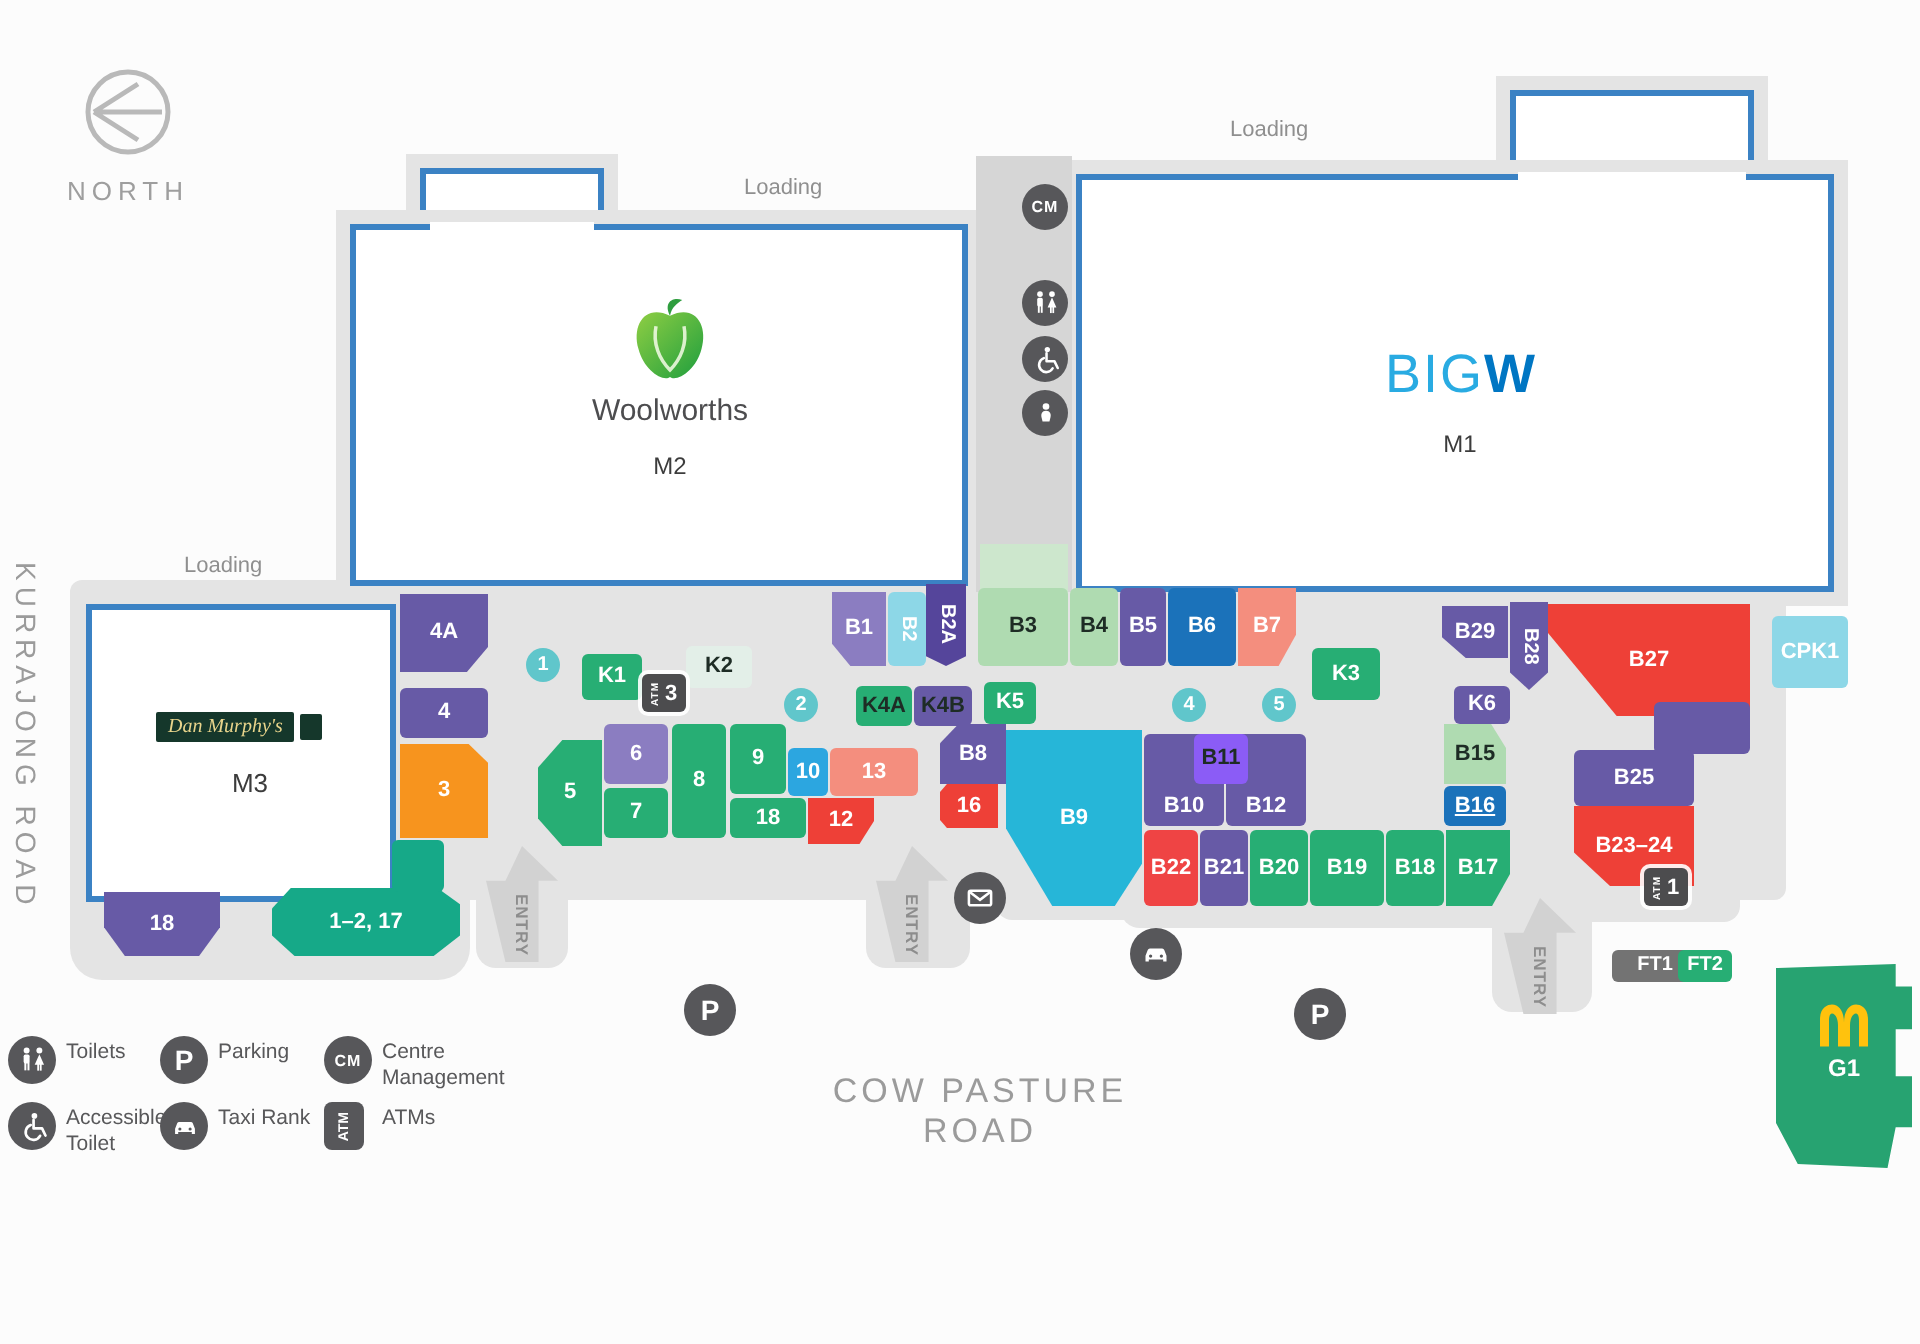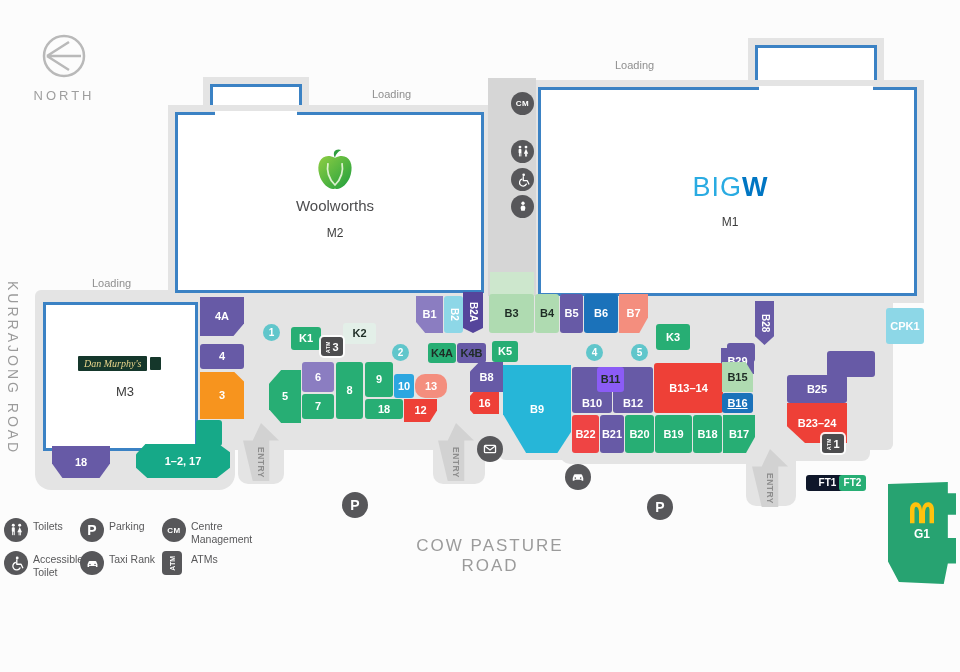--- a/index.html
+++ b/index.html
@@ -123,59 +123,59 @@
       <div class="shop" style="left: 52px; top: 446px; width: 58px; height: 32px; background: rgb(103, 90, 166); clip-path: polygon(0px 0px, 100% 0px, 100% 55%, 82% 100%, 18% 100%, 0px 55%); border-radius: 0px;">18</div>
       <div class="shop" style="left: 136px; top: 444px; width: 94px; height: 34px; background: rgb(22, 169, 136); clip-path: polygon(0px 30%, 10% 0px, 88% 0px, 100% 24%, 100% 70%, 86% 100%, 12% 100%, 0px 70%); border-radius: 0px;">1–2, 17</div>
       <div class="shop" style="left: 196px; top: 420px; width: 26px; height: 26px; background: rgb(22, 169, 136);"></div>
       <div class="shop" style="left: 269px; top: 370px; width: 32px; height: 53px; background: rgb(39, 174, 116); clip-path: polygon(38% 0px, 100% 0px, 100% 100%, 38% 100%, 0px 74%, 0px 26%); border-radius: 0px;">5</div>
       <div class="shop" style="left: 302px; top: 362px; width: 32px; height: 30px; background: rgb(139, 125, 193);">6</div>
       <div class="shop" style="left: 302px; top: 394px; width: 32px; height: 25px; background: rgb(39, 174, 116);">7</div>
       <div class="shop" style="left: 336px; top: 362px; width: 27px; height: 57px; background: rgb(39, 174, 116);">8</div>
       <div class="shop" style="left: 365px; top: 362px; width: 28px; height: 35px; background: rgb(39, 174, 116);">9</div>
       <div class="shop" style="left: 365px; top: 399px; width: 38px; height: 20px; background: rgb(39, 174, 116);">18</div>
       <div class="shop" style="left: 394px; top: 374px; width: 20px; height: 24px; background: rgb(44, 166, 224);">10</div>
-      <div class="shop" style="left: 415px; top: 374px; width: 32px; height: 24px; background: rgb(244, 142, 126); border-radius: 10px;">13</div>
+      <div class="shop" style="left: 415px; top: 374px; width: 44px; height: 24px; background: rgb(244, 142, 126);">13</div>
       <div class="shop" style="left: 404px; top: 399px; width: 33px; height: 23px; background: rgb(238, 64, 55); clip-path: polygon(0px 0px, 100% 0px, 100% 50%, 78% 100%, 0px 100%); border-radius: 0px;">12</div>
       <div class="shop" style="left: 291px; top: 327px; width: 30px; height: 23px; background: rgb(39, 174, 116);">K1</div>
       <div class="shop dark" style="left: 343px; top: 323px; width: 33px; height: 21px; background: rgb(227, 239, 232);">K2</div>
       <div class="shop dark" style="left: 428px; top: 343px; width: 28px; height: 20px; background: rgb(39, 174, 116);">K4A</div>
       <div class="shop dark" style="left: 457px; top: 343px; width: 29px; height: 20px; background: rgb(103, 90, 166);">K4B</div>
       <div class="shop" style="left: 492px; top: 341px; width: 26px; height: 21px; background: rgb(39, 174, 116);">K5</div>
       <div class="shop" style="left: 416px; top: 296px; width: 27px; height: 37px; background: rgb(139, 125, 193); clip-path: polygon(0px 0px, 100% 0px, 100% 100%, 34% 100%, 0px 70%); border-radius: 0px;">B1</div>
       <div class="shop vertical" style="left: 444px; top: 296px; width: 19px; height: 37px; background: rgb(141, 215, 231); font-size: 10px;">B2</div>
       <div class="shop vertical" style="left: 463px; top: 292px; width: 20px; height: 41px; background: rgb(85, 69, 155); font-size: 10px; clip-path: polygon(0px 0px, 100% 0px, 100% 88%, 50% 100%, 0px 88%); border-radius: 0px;">B2A</div>
       <div class="shop dark" style="left: 489px; top: 294px; width: 45px; height: 39px; background: rgb(175, 219, 177);">B3</div>
       <div class="shop dark" style="left: 535px; top: 294px; width: 24px; height: 39px; background: rgb(175, 219, 177);">B4</div>
       <div class="shop" style="left: 560px; top: 294px; width: 23px; height: 39px; background: rgb(103, 90, 166);">B5</div>
       <div class="shop" style="left: 584px; top: 294px; width: 34px; height: 39px; background: rgb(27, 114, 186);">B6</div>
       <div class="shop" style="left: 619px; top: 294px; width: 29px; height: 39px; background: rgb(244, 142, 126); clip-path: polygon(0px 0px, 100% 0px, 100% 60%, 70% 100%, 0px 100%); border-radius: 0px;">B7</div>
       <div class="shop" style="left: 656px; top: 324px; width: 34px; height: 26px; background: rgb(39, 174, 116);">K3</div>
       <div class="shop" style="left: 727px; top: 343px; width: 28px; height: 19px; background: rgb(103, 90, 166);">K6</div>
-      <div class="shop" style="left: 721px; top: 303px; width: 33px; height: 26px; background: rgb(103, 90, 166); clip-path: polygon(0px 0px, 100% 0px, 100% 100%, 36% 100%, 0px 60%); border-radius: 0px; margin-top: 45px;">B29</div>
+      <div class="shop" style="left: 721px; top: 303px; width: 33px; height: 26px; background: rgb(103, 90, 166); clip-path: polygon(0px 0px, 100% 0px, 100% 100%, 36% 100%, 0px 60%); border-radius: 0px;">B29</div>
       <div class="shop vertical" style="left: 755px; top: 301px; width: 19px; height: 44px; background: rgb(103, 90, 166); font-size: 10px; clip-path: polygon(0px 0px, 100% 0px, 100% 80%, 50% 100%, 0px 80%); border-radius: 0px;">B28</div>
+      <div class="shop" style="left: 774px; top: 302px; width: 101px; height: 56px; background: rgb(238, 64, 55); clip-path: polygon(0px 0px, 100% 0px, 100% 100%, 34% 100%, 0px 26%); border-radius: 0px;">B27</div>
       <div class="shop" style="left: 827px; top: 351px; width: 48px; height: 26px; background: rgb(103, 90, 166);"></div>
       <div class="shop" style="left: 787px; top: 375px; width: 60px; height: 28px; background: rgb(103, 90, 166);">B25</div>
       <div class="shop" style="left: 787px; top: 403px; width: 60px; height: 40px; background: rgb(238, 64, 55); clip-path: polygon(0px 0px, 100% 0px, 100% 100%, 30% 100%, 0px 58%); border-radius: 0px;">B23–24</div>
       <div class="shop" style="left: 886px; top: 308px; width: 38px; height: 36px; background: rgb(141, 215, 231);">CPK1</div>
       <div class="shop" style="left: 470px; top: 362px; width: 33px; height: 30px; background: rgb(103, 90, 166); clip-path: polygon(28% 0px, 100% 0px, 100% 100%, 0px 100%, 0px 32%); border-radius: 0px;">B8</div>
       <div class="shop" style="left: 470px; top: 392px; width: 29px; height: 22px; background: rgb(238, 64, 55); clip-path: polygon(12% 0px, 100% 0px, 100% 100%, 12% 100%, 0px 82%, 0px 18%); border-radius: 0px;">16</div>
       <div class="shop" style="left: 503px; top: 365px; width: 68px; height: 88px; background: rgb(38, 182, 216); clip-path: polygon(0px 0px, 100% 0px, 100% 76%, 80% 100%, 34% 100%, 0px 56%); border-radius: 0px;">B9</div>
       <div class="shop label-bottom" style="left: 572px; top: 367px; width: 40px; height: 46px; background: rgb(103, 90, 166);">B10</div>
       <div class="shop label-bottom" style="left: 613px; top: 367px; width: 40px; height: 46px; background: rgb(103, 90, 166);">B12</div>
       <div class="shop dark" style="left: 597px; top: 367px; width: 27px; height: 25px; background: #8b5cf6;">B11</div>
-      <div class="shop" style="left: 654px; top: 363px; width: 69px; height: 50px; background: rgb(238, 64, 55);">B13–14</div>
       <div class="shop dark" style="left: 722px; top: 362px; width: 31px; height: 30px; background: rgb(175, 219, 177); clip-path: polygon(0px 0px, 76% 0px, 100% 40%, 100% 100%, 0px 100%); border-radius: 0px;">B15</div>
       <div class="shop" style="left: 722px; top: 393px; width: 31px; height: 20px; background: rgb(27, 114, 186); text-decoration: underline;">B16</div>
       <div class="shop" style="left: 572px; top: 415px; width: 27px; height: 38px; background: #ef4444;">B22</div>
       <div class="shop" style="left: 600px; top: 415px; width: 24px; height: 38px; background: rgb(103, 90, 166);">B21</div>
       <div class="shop" style="left: 625px; top: 415px; width: 29px; height: 38px; background: rgb(39, 174, 116);">B20</div>
       <div class="shop" style="left: 655px; top: 415px; width: 37px; height: 38px; background: rgb(39, 174, 116);">B19</div>
       <div class="shop" style="left: 693px; top: 415px; width: 29px; height: 38px; background: rgb(39, 174, 116);">B18</div>
       <div class="shop" style="left: 723px; top: 415px; width: 32px; height: 38px; background: rgb(39, 174, 116); clip-path: polygon(0px 0px, 100% 0px, 100% 58%, 72% 100%, 0px 100%); border-radius: 0px;">B17</div>
-      <div class="shop" style="left: 806px; top: 475px; width: 43px; height: 16px; background: #0f172a; font-size: 10px;">FT1</div>
+      <div class="shop" style="left: 806px; top: 475px; width: 43px; height: 16px; background: #737373; font-size: 10px;">FT1</div>
       <div class="shop" style="left: 839px; top: 475px; width: 27px; height: 16px; background: rgb(39, 174, 116); font-size: 10px;">FT2</div>
     </div>
   <div id="icons-layer">
       <div class="num-circle" style="left: 263px; top: 324px;">1</div>
       <div class="num-circle" style="left: 392px; top: 344px;">2</div>
       <div class="num-circle" style="left: 586px; top: 344px;">4</div>
       <div class="num-circle" style="left: 631px; top: 344px;">5</div>
       <div class="atm" style="left: 321px; top: 337px;">
         <span class="atm-v">ATM</span>
         <span class="atm-n">3</span>

